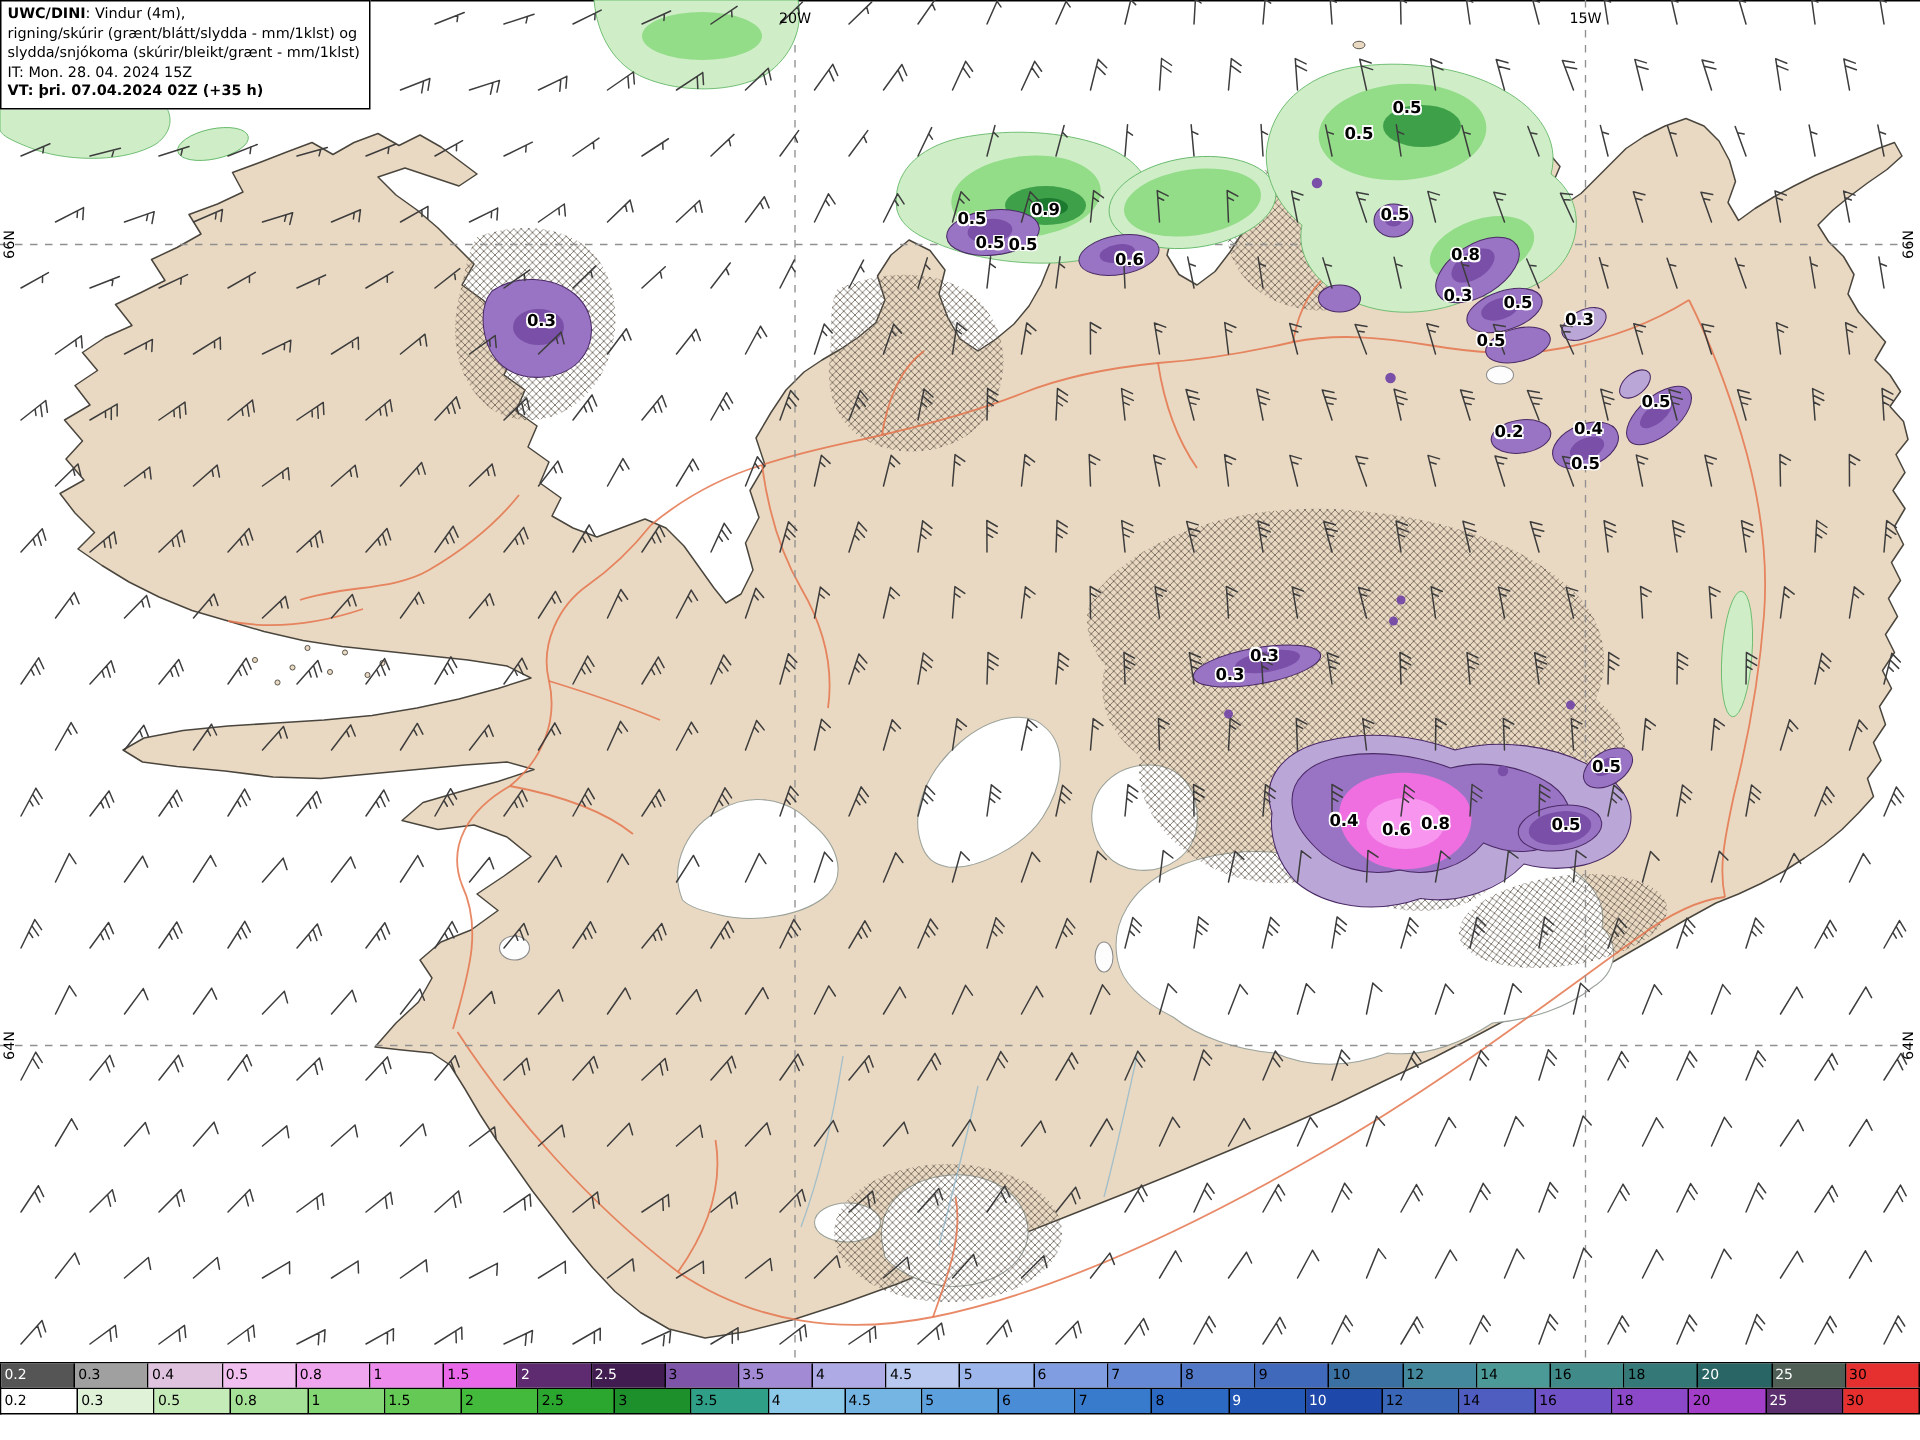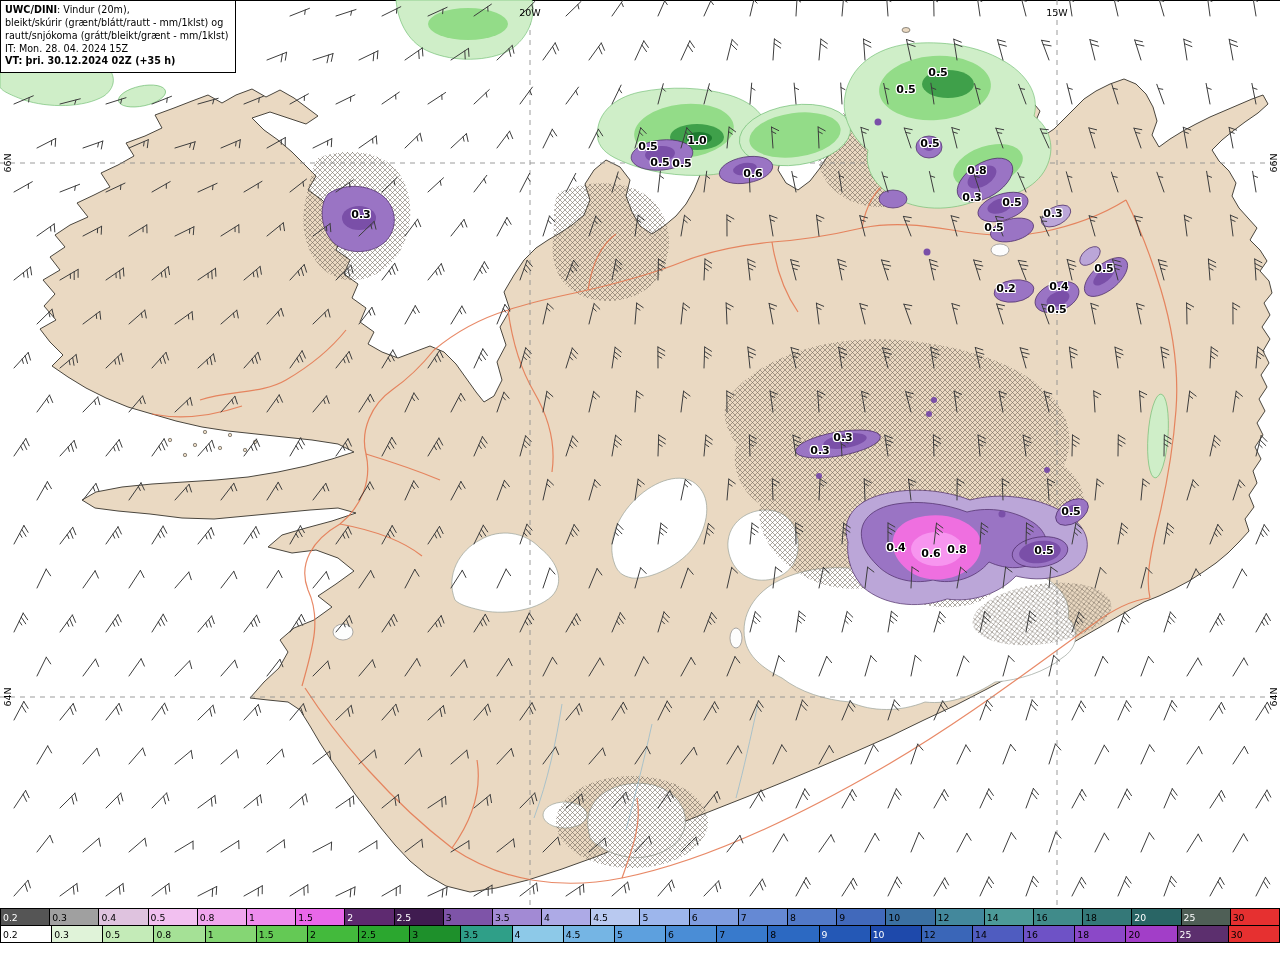--- a/index.html
+++ b/index.html
@@ -180,21 +180,21 @@
         </g>
       </g>
 
       <g id="barbs">
           <path d="M290,16L309.5,8.3M305.3,9.9L304.7,14.4M336,16L356,9.5M351.7,10.9L350.7,15.3M382,16L400.8,6.7M396.8,8.7L396.5,13.2M428,16L447.1,7.3M443,9.2L442.6,13.7M474,16L491.4,4.2M487.7,6.7L488,11.2M520,16L535,1.3M531.8,4.5L532.9,8.8M566,16L581.1,1.4M577.8,4.5L578.9,8.9M612,16L624,-1.2M621.5,2.5L623.3,6.6M658,16L666.5,-3.2M664.7,0.9L667.3,4.6M704,16L712.6,-3.2M710.7,0.9L713.4,4.6M750,16L754.9,-4.4M753.9,0L757.1,3.1M796,16L797.2,-5M797,-0.5L800.7,2M842,16L843.8,-4.9M843.4,-0.4L847.1,2.1M888,16L886.5,-4.9M886.8,-0.5L890.9,1.5M934,16L933.6,-5M933.7,-0.5L937.6,1.7M980,16L977,-4.8M977.6,-0.3L981.8,1.4M1026,16L1020.7,-4.3M1021.9,0L1026.2,1.3M1072,16L1068.8,-4.8M1069.5,-0.3L1073.7,1.3M1118,16L1113.3,-4.5M1114.3,-0.1L1118.6,1.3M1164,16L1158.1,-4.2M1159.4,0.2L1163.7,1.3M1210,16L1207.2,-4.8M1207.8,-0.3L1211.9,1.4M1256,16L1252.6,-4.7M1253.3,-0.3L1257.5,1.3M267,60L286.6,52.3M286.6,52.3L285.3,60.2M282.4,54L281.1,61.9M313,60L333,53.6M333,53.6L331.3,61.4M328.7,55L327,62.8M359,60L377.9,50.9M377.9,50.9L377.3,58.8M373.9,52.8L373.2,60.8M405,60L422.3,48M422.3,48L422.9,56M418.6,50.6L419.2,58.6M451,60L468.5,48.4M468.5,48.4L469,56.4M464.8,50.9L465.2,58.9M497,60L512.2,45.5M512.2,45.5L514,53.3M508.9,48.6L510.8,56.4M543,60L555.2,42.9M555.2,42.9L558.5,50.3M552.6,46.6L555.9,53.9M589,60L601.3,43M601.3,43L604.5,50.3M598.6,46.6L601.9,53.9M635,60L643.8,40.9M643.8,40.9L648.4,47.5M641.9,45L646.5,51.6M681,60L689.8,40.9M689.8,40.9L694.4,47.5M687.9,45L692.5,51.6M727,60L732.1,39.6M732.1,39.6L737.8,45.2M731,44L736.7,49.6M773,60L774.4,39M774.4,39L781,43.5M774.1,43.5L780.7,48M819,60L820.9,39.1M820.9,39.1L827.4,43.7M820.5,43.6L827,48.2M865,60L863.5,39.1M863.5,39.1L870.7,42.6M863.8,43.5L871,47.1M911,60L906.5,39.5M906.5,39.5L914.1,42M907.5,43.9L915.1,46.4M957,60L953.8,39.2M953.8,39.2L961.3,42.2M954.5,43.7L962,46.6M1003,60L997.5,39.7M997.5,39.7L1005.3,41.8M998.7,44.1L1006.4,46.2M1049,60L1041.6,40.3M1041.6,40.3L1049.5,41.7M1043.2,44.5L1051.1,45.9M1095,60L1089.9,39.6M1089.9,39.6L1097.6,41.9M1091,44L1098.7,46.2M1141,60L1134.7,40M1134.7,40L1142.5,41.8M1136.1,44.2L1143.9,46M1187,60L1183.8,39.2M1183.8,39.2L1191.2,42.2M1184.5,43.7L1191.9,46.6M1233,60L1229.2,39.3M1229.2,39.3L1236.8,42.1M1230,43.8L1237.6,46.5M14,104L33.3,95.8M29.2,97.5L28.6,102M60,104L80.3,98.8M76,99.9L74.7,104.2M106,104L126,97.7M121.7,99L120.7,103.4M152,104L171.5,96.3M167.3,97.9L166.7,102.4M198,104L218.2,98.3M213.9,99.5L212.7,103.9M244,104L263.5,96.2M259.3,97.9L258.7,102.3M290,104L308.4,93.8M304.4,96L304.3,100.5M336,104L354.9,94.8M350.8,96.8L350.5,101.3M382,104L399.3,92.1M395.6,94.6L395.9,99.1M428,104L445.6,92.5M441.8,95L442,99.5M474,104L489.3,89.6M486,92.7L487,97.1M520,104L532.4,87.1M529.8,90.7L531.6,94.8M566,104L578.5,87.1M575.8,90.7L577.6,94.9M612,104L621.1,85.1M619.1,89.1L621.6,92.8M658,104L663.3,83.7M662.2,88L665.4,91.2M704,104L709.4,83.7M708.2,88.1L711.4,91.3M750,104L751.7,83.1M751.3,87.6L755,90.1M796,104L794.1,83.1M794.5,87.6L798.6,89.5M842,104L840.7,83M841,87.5L845,89.6M888,104L883.7,83.4M884.6,87.9L888.9,89.3M934,104L930.9,83.2M931.6,87.7L935.8,89.4M980,104L974.6,83.7M975.7,88.1L980.1,89.3M1026,104L1018.6,84.3M1020.2,88.5L1024.6,89.3M1072,104L1066.9,83.6M1068,88L1072.3,89.3M1118,104L1111.7,84M1113,88.3L1117.4,89.3M1164,104L1156.8,84.3M1158.3,88.5L1162.8,89.3M1210,104L1206.1,83.4M1207,87.8L1211.2,89.3M1256,104L1251.9,83.4M1252.8,87.8L1257,89.3M37,148L55.7,138.4M55.7,138.4L55.2,146.4M51.7,140.5L51.4,145M83,148L102.8,141.1M102.8,141.1L101.3,149M98.6,142.6L97.7,147M129,148L148.3,139.7M148.3,139.7L147.3,147.7M144.2,141.5L143.6,146M175,148L195.1,141.8M195.1,141.8L193.2,149.6M190.8,143.2L189.7,147.5M221,148L240.3,139.8M240.3,139.8L239.3,147.8M236.2,141.6L235.6,146M267,148L285.3,137.6M285.3,137.6L285.2,145.6M281.3,139.8L281.3,144.3M313,148L331.8,138.7M331.8,138.7L331.3,146.7M327.8,140.7L327.5,145.2M359,148L376.2,136M376.2,136L376.9,144M372.6,138.6L372.9,143.1M405,148L420.1,133.4M420.1,133.4L422,141.2M416.9,136.5L417.9,140.9M451,148L466.4,133.7M466.4,133.7L468.1,141.5M463.1,136.8L464.1,141.2M497,148L509.6,131.2M509.6,131.2L512.7,138.6M506.9,134.8L508.7,139M543,148L552.3,129.2M552.3,129.2L556.7,135.9M550.3,133.2L552.8,137M589,148L598.4,129.2M598.4,129.2L602.7,135.9M596.4,133.2L598.8,137M635,148L640.7,127.8M640.7,127.8L646.2,133.5M639.5,132.1L642.6,135.4M681,148L686.8,127.8M686.8,127.8L692.3,133.6M685.6,132.1L688.7,135.4M727,148L729.1,127.1M729.1,127.1L735.6,131.8M728.6,131.6L732.3,134.2M773,148L771.5,127.1M771.5,127.1L778.7,130.6M771.8,131.5L775.8,133.5M819,148L818.1,127M818.1,127L825.2,130.8M818.3,131.5L822.3,133.6M865,148L861,127.4M861,127.4L868.6,130M861.9,131.8L866.1,133.3M911,148L904.3,128.1M904.3,128.1L912.2,129.7M905.8,132.4L910.2,133.3M957,148L951.9,127.6M951.9,127.6L959.6,129.9M953,132L957.3,133.3M1003,148L995.9,128.2M995.9,128.2L1003.7,129.7M997.4,132.5L1001.8,133.3M1049,148L1040.3,128.9M1040.3,128.9L1048.3,129.7M1042.2,133L1046.7,133.4M1095,148L1088.9,127.9M1088.9,127.9L1096.6,129.8M1090.2,132.2L1094.6,133.3M1141,148L1134,128.2M1134,128.2L1141.8,129.7M1135.5,132.4L1139.9,133.3M1187,148L1183.3,127.3M1183.3,127.3L1190.8,130.1M1184.1,131.8L1188.3,133.3M1233,148L1229.1,127.4M1229.1,127.4L1236.6,130.1M1229.9,131.8L1234.2,133.3M14,192L32.3,181.7M28.4,183.9L28.3,188.4M60,192L79.6,184.3M75.4,186L74.7,190.4M106,192L125,183.1M120.9,185L120.5,189.5M152,192L170.2,181.6M166.3,183.8L166.3,188.3M198,192L217.1,183.3M213,185.2L212.6,189.7M244,192L262,181.3M258.2,183.6L258.2,188.1M290,192L306.5,179.1M303,181.8L303.6,186.3M336,192L353.2,179.9M349.5,182.5L349.9,187M382,192L397.1,177.4M393.9,180.5L394.9,184.9M428,192L443.5,177.8M440.2,180.9L441.1,185.3M474,192L486.8,175.3M484.1,178.9L485.8,183.1M520,192L529.6,173.3M527.5,177.3L530,181.1M566,192L575.7,173.4M573.7,177.4L576,181.2M612,192L618.2,171.9M616.8,176.2L619.9,179.5M658,192L660.4,171.1M659.9,175.6L663.5,178.3M704,192L706.7,171.2M706.1,175.6L709.7,178.4M750,192L749.1,171M749.3,175.5L753.3,177.6M796,192L791.8,171.4M792.7,175.8L796.9,177.3M842,192L838.7,171.3M839.4,175.7L843.6,177.3M888,192L881.9,171.9M883.2,176.2L887.6,177.3M934,192L929.4,171.5M930.4,175.9L934.7,177.3M980,192L973.4,172.1M974.8,176.3L979.2,177.3M1026,192L1017.8,172.7M1019.6,176.8L1024,177.4M1072,192L1066.3,171.8M1067.6,176.1L1071.9,177.3M1118,192L1111.4,172.1M1112.8,176.3L1117.2,177.3M1164,192L1156.9,172.2M1158.4,176.5L1162.8,177.3M1210,192L1206.6,171.3M1207.3,175.7L1211.5,177.3M1256,192L1252.6,171.3M1253.4,175.7L1257.6,177.3M37,236L54.2,223.9M54.2,223.9L54.8,231.9M50.5,226.5L50.9,231M83,236L101.6,226.3M101.6,226.3L101.2,234.3M97.6,228.3L97.4,232.8M129,236L146.8,224.9M146.8,224.9L147,232.9M143,227.3L143.1,231.8M175,236L193.9,226.8M193.9,226.8L193.3,234.7M189.8,228.7L189.5,233.2M221,236L238.8,224.8M238.8,224.8L239,232.8M235,227.2L235.1,231.7M267,236L283.3,222.8M283.3,222.8L284.5,230.7M279.8,225.6L280.5,230.1M313,236L330.1,223.7M330.1,223.7L330.8,231.7M326.4,226.4L326.8,230.8M359,236L374.1,221.4M374.1,221.4L376,229.2M370.8,224.5L371.9,228.9M405,236L417.6,219.2M417.6,219.2L420.7,226.6M414.9,222.8L416.6,226.9M451,236L464,219.5M464,219.5L466.9,227M461.2,223L462.9,227.2M497,236L507,217.5M507,217.5L511.1,224.3M504.8,221.5L507.2,225.3M543,236L549.5,216M549.5,216L554.8,222M548.1,220.3L551.1,223.7M589,236L595.8,216.1M595.8,216.1L601,222.2M594.3,220.4L597.3,223.8M635,236L638.1,215.2M638.1,215.2L644.3,220.2M637.4,219.7L640.9,222.5M681,236L684.5,215.3M684.5,215.3L690.6,220.4M683.7,219.7L687.2,222.6M727,236L726.9,215M726.9,215L733.9,219M727,219.5L730.8,221.8M773,236L769.6,215.3M769.6,215.3L777.1,218.1M770.3,219.7L774.5,221.3M819,236L816.5,215.1M816.5,215.1L823.9,218.3M817.1,219.6L821.2,221.4M865,236L859.8,215.7M859.8,215.7L867.5,217.9M860.9,220L865.2,221.3M911,236L903.4,216.4M903.4,216.4L911.3,217.7M905,220.6L909.5,221.3M957,236L951.2,215.8M951.2,215.8L959,217.8M952.5,220.1L956.8,221.3M1003,236L995.6,216.4M995.6,216.4L1003.5,217.7M997.2,220.6L1001.6,221.3M1049,236L1040.3,216.9M1040.3,216.9L1048.3,217.7M1042.2,221L1046.7,221.4M1095,236L1089.2,215.8M1089.2,215.8L1096.9,217.8M1090.4,220.1L1094.8,221.3M1141,236L1134.6,216M1134.6,216L1142.4,217.7M1136,220.3L1140.4,221.3M1187,236L1184.3,215.2M1184.3,215.2L1191.7,218.3M1184.9,219.6L1189,221.4M1233,236L1230.4,215.2M1230.4,215.2L1237.7,218.3M1230.9,219.6L1235.1,221.4M14,280L30.5,267M30.5,267L31.6,274.9M27,269.8L28.1,277.7M23.4,272.6L24,277M60,280L78.1,269.4M78.1,269.4L78.1,277.4M74.2,271.6L74.2,279.6M70.3,273.9L70.4,278.4M106,280L123.3,268.1M123.3,268.1L123.9,276.1M119.6,270.7L120.2,278.7M115.9,273.2L116.2,277.7M152,280L168.3,266.7M168.3,266.7L169.5,274.6M164.8,269.6L166,277.5M161.3,272.4L162,276.9M198,280L215.5,268.3M215.5,268.3L215.9,276.3M211.7,270.8L212.2,278.8M208,273.3L208.2,277.8M244,280L260.1,266.5M260.1,266.5L261.4,274.3M256.6,269.4L258,277.2M253.2,272.3L253.9,276.7M290,280L304.2,264.6M304.2,264.6L306.6,272.2M301.2,267.9L303.5,275.5M298.1,271.2L299.5,275.5M336,280L351.1,265.4M351.1,265.4L353,273.1M347.8,268.5L349.7,276.3M344.6,271.6L345.7,276M382,280L394.7,263.3M394.7,263.3L397.8,270.7M392,266.9L395,274.3M389.3,270.5L391,274.6M428,280L441.3,263.7M441.3,263.7L444.1,271.2M438.4,267.2L441.2,274.7M435.6,270.7L437.2,274.9M474,280L484.4,261.8M484.4,261.8L488.4,268.7M482.2,265.7L486.2,272.6M479.9,269.6L482.2,273.5M520,280L527.1,260.3M527.1,260.3L532.3,266.4M525.6,264.5L530.7,270.6M524.1,268.7L527,272.2M566,280L573.5,260.4M573.5,260.4L578.5,266.6M571.9,264.6L576.9,270.8M570.3,268.8L573.1,272.3M612,280L616,259.4M616,259.4L622,264.7M615.1,263.8L621.2,269.1M614.3,268.2L617.7,271.2M658,280L658.4,259M658.4,259L665.3,263.2M658.3,263.5L665.2,267.7M658.3,268L662.1,270.4M704,280L705,259M705,259L711.7,263.4M704.8,263.5L711.5,267.9M704.6,268L708.3,270.5M750,280L747.7,259.1M747.7,259.1L755,262.4M748.2,263.6L755.5,266.9M748.7,268.1L752.8,269.9M796,280L790.7,259.7M790.7,259.7L798.4,261.8M791.8,264L799.5,266.2M793,268.4L797.3,269.6M842,280L837.9,259.4M837.9,259.4L845.5,262M838.8,263.8L846.4,266.4M839.7,268.2L843.9,269.7M888,280L881.5,260M881.5,260L889.3,261.7M882.9,264.3L890.7,266M884.3,268.6L888.7,269.5M934,280L929.4,259.5M929.4,259.5L937,261.9M930.4,263.9L938,266.3M931.3,268.3L935.6,269.7M980,280L973.7,260M973.7,260L981.5,261.7M975,264.3L982.8,266M976.4,268.6L980.8,269.6M1026,280L1018.3,260.4M1018.3,260.4L1026.2,261.7M1020,264.6L1027.9,265.9M1021.6,268.8L1026.1,269.5M1072,280L1067.2,259.5M1067.2,259.5L1074.9,261.9M1068.3,263.9L1075.9,266.3M1069.3,268.3L1073.6,269.6M1118,280L1112.6,259.7M1112.6,259.7L1120.3,261.8M1113.8,264.1L1121.5,266.2M1114.9,268.4L1119.3,269.6M1164,280L1158.4,259.8M1158.4,259.8L1166.1,261.8M1159.6,264.1L1167.3,266.1M1160.8,268.4L1165.1,269.6M1210,280L1208.4,259.1M1208.4,259.1L1215.6,262.6M1208.7,263.5L1215.9,267M1209.1,268L1213.1,270M1256,280L1254.7,259M1254.7,259L1261.9,262.7M1255,263.5L1262.1,267.1M1255.3,268L1259.3,270.1M37,324L52,309.3M52,309.3L53.9,317.1M48.8,312.4L49.9,316.8M83,324L99.8,311.4M99.8,311.4L100.7,319.3M96.2,314.1L96.7,318.5M129,324L144.8,310.1M144.8,310.1L146.3,318M141.4,313.1L142.2,317.5M175,324L192.1,311.8M192.1,311.8L192.8,319.8M188.4,314.4L188.8,318.9M221,324L236.8,310.2M236.8,310.2L238.3,318M233.4,313.1L234.3,317.5M267,324L281.1,308.4M281.1,308.4L283.5,316.1M278.1,311.8L279.4,316.1M313,324L328.1,309.4M328.1,309.4L330,317.1M324.8,312.5L325.9,316.9M359,324L371.9,307.4M371.9,307.4L374.9,314.9M369.1,311L370.8,315.2M405,324L415.3,305.7M415.3,305.7L419.3,312.6M413.1,309.6L415.4,313.5M451,324L461.9,306.1M461.9,306.1L465.7,313.1M459.6,309.9L461.7,313.9M497,324L504.9,304.5M504.9,304.5L509.8,310.9M503.2,308.7L505.9,312.3M543,324L547.6,303.5M547.6,303.5L553.4,308.9M546.6,307.9L549.9,311M589,324L594.1,303.6M594.1,303.6L599.8,309.2M593,308L596.2,311.1M635,324L636.7,303.1M636.7,303.1L643.2,307.6M636.3,307.6L640,310.1M681,324L683.3,303.1M683.3,303.1L689.7,307.9M682.8,307.6L686.4,310.3M727,324L726.1,303M726.1,303L733.2,306.8M726.3,307.5L730.3,309.6M773,324L769.1,303.4M769.1,303.4L776.6,306.1M769.9,307.8L774.2,309.3M819,324L816.4,303.2M816.4,303.2L823.7,306.3M816.9,307.6L821.1,309.4M865,324L859.9,303.6M859.9,303.6L867.6,305.9M861,308L865.3,309.3M911,324L903.9,304.2M903.9,304.2L911.8,305.7M905.4,308.5L909.8,309.3M957,324L952,303.6M952,303.6L959.7,305.9M953.1,308L957.4,309.3M1003,324L996.7,304M996.7,304L1004.5,305.7M998,308.3L1002.4,309.3M1049,324L1041.7,304.3M1041.7,304.3L1049.5,305.7M1043.2,308.5L1047.7,309.3M1095,324L1090.9,303.4M1090.9,303.4L1098.4,306M1091.8,307.8L1096,309.3M1141,324L1136.6,303.5M1136.6,303.5L1144.2,306M1137.5,307.9L1141.8,309.3M1187,324L1186.6,303M1186.6,303L1193.6,306.9M1186.7,307.5L1190.6,309.7M1233,324L1232.9,303M1232.9,303L1239.8,307M1232.9,307.5L1236.8,309.8M14,368L28.2,352.5M28.2,352.5L30.5,360.1M25.1,355.8L27.5,363.5M22.1,359.1L23.4,363.4M60,368L76.1,354.6M76.1,354.6L77.5,362.5M72.7,357.5L74,365.3M69.2,360.3L70,364.8M106,368L121.2,353.5M121.2,353.5L123.1,361.3M118,356.6L119.8,364.4M114.7,359.7L115.7,364.1M152,368L166,352.4M166,352.4L168.5,360M163,355.7L165.5,363.3M160,359.1L161.4,363.4M198,368L213.5,353.9M213.5,353.9L215.2,361.7M210.2,356.9L211.9,364.7M206.9,359.9L207.8,364.3M244,368L258,352.3M258,352.3L260.4,359.9M255,355.7L257.4,363.3M252,359L253.4,363.3M290,368L302.1,350.8M302.1,350.8L305.4,358.1M299.5,354.5L302.8,361.8M296.9,358.2L298.8,362.3M336,368L349.1,351.6M349.1,351.6L352,359.1M346.3,355.1L349.2,362.6M343.5,358.6L345.1,362.8M382,368L392.8,350M392.8,350L396.6,357M390.5,353.8L394.3,360.8M388.2,357.7L390.3,361.6M428,368L439.6,350.5M439.6,350.5L443.1,357.7M437.1,354.2L440.6,361.4M434.6,358L436.6,362M474,368L482.8,348.9M482.8,348.9L487.4,355.5M480.9,353L485.5,359.6M479,357.1L481.6,360.8M520,368L525.7,347.8M525.7,347.8L531.2,353.5M524.5,352.1L530,357.9M523.2,356.4L526.4,359.7M566,368L572.3,348M572.3,348L577.7,353.9M571,352.3L576.3,358.2M569.6,356.6L572.6,359.9M612,368L615.1,347.2M615.1,347.2L621.3,352.2M614.4,351.7L620.7,356.7M613.8,356.1L617.3,359M658,368L657.9,347M657.9,347L664.8,351M657.9,351.5L664.8,355.5M657.9,356L661.8,358.2M704,368L704.7,347M704.7,347L711.5,351.3M704.6,351.5L711.3,355.8M704.4,356L708.2,358.4M750,368L747.8,347.1M747.8,347.1L755.1,350.4M748.3,351.6L755.6,354.9M748.7,356.1L752.8,357.9M796,368L791.1,347.6M791.1,347.6L798.8,349.9M792.2,352L799.8,354.3M793.2,356.3L797.5,357.6M842,368L838.6,347.3M838.6,347.3L846.1,350.2M839.4,351.7L846.8,354.6M840.1,356.2L844.3,357.8M888,368L882.5,347.7M882.5,347.7L890.3,349.8M883.7,352.1L891.4,354.2M884.9,356.4L889.2,357.6M934,368L930.7,347.3M930.7,347.3L938.2,350.2M931.4,351.7L938.9,354.6M932.1,356.1L936.3,357.8M980,368L975.3,347.5M975.3,347.5L982.9,349.9M976.3,351.9L983.9,354.3M977.3,356.3L981.6,357.6M1026,368L1020.2,347.8M1020.2,347.8L1027.9,349.8M1021.4,352.1L1029.2,354.1M1022.7,356.5L1027,357.6M1072,368L1069.4,347.2M1069.4,347.2L1076.8,350.3M1070,351.6L1077.3,354.8M1070.5,356.1L1074.7,357.9M1118,368L1115,347.2M1115,347.2L1122.4,350.2M1115.7,351.7L1123.1,354.7M1116.3,356.1L1120.5,357.8M1164,368L1161,347.2M1161,347.2L1168.4,350.2M1161.6,351.7L1169,354.7M1162.3,356.1L1166.4,357.8M1210,368L1211.2,347M1211.2,347L1217.9,351.5M1211,351.5L1217.6,356M1210.7,356L1214.5,358.5M1256,368L1257.8,347.1M1257.8,347.1L1264.3,351.7M1257.4,351.6L1263.9,356.2M1257,356L1260.7,358.6M37,412L49.5,395.1M49.5,395.1L52.7,402.5M46.8,398.8L48.6,402.9M83,412L97.7,397M97.7,397L99.8,404.7M94.5,400.2L95.7,404.5M129,412L142.6,396M142.6,396L145.3,403.6M139.7,399.4L141.2,403.7M175,412L190.3,397.6M190.3,397.6L192.1,405.4M187,400.7L188,405.1M221,412L234.9,396.3M234.9,396.3L237.4,403.9M231.9,399.6L233.3,403.9M267,412L279.2,394.9M279.2,394.9L282.5,402.2M276.6,398.6L278.4,402.7M313,412L326.5,395.9M326.5,395.9L329.2,403.4M323.6,399.3L325.1,403.6M359,412L370.3,394.3M370.3,394.3L374,401.5M367.9,398.1L370,402.1M405,412L413.9,393M413.9,393L418.4,399.5M412,397L414.5,400.7M451,412L460.8,393.4M460.8,393.4L465,400.2M458.7,397.4L461.1,401.2M497,412L503.9,392.2M503.9,392.2L509.1,398.3M502.5,396.4L505.4,399.9M543,412L546.9,391.4M546.9,391.4L552.9,396.6M546.1,395.8L549.5,398.7M589,412L593.7,391.5M593.7,391.5L599.6,397M592.7,395.9L596,399M635,412L636.6,391.1M636.6,391.1L643.2,395.6M636.3,395.6L640,398.1M681,412L683.6,391.2M683.6,391.2L690,396M683.1,395.6L686.6,398.4M727,412L726.8,391M726.8,391L733.7,395M726.8,395.5L730.7,397.7M773,412L770.1,391.2M770.1,391.2L777.5,394.2M770.7,395.7L774.9,397.4M819,412L817.6,391M817.6,391L824.8,394.6M817.9,395.5L822,397.6M865,412L861.5,391.3M861.5,391.3L869,394.1M862.2,395.7L866.5,397.3M911,412L905.7,391.7M905.7,391.7L913.4,393.8M906.8,396L911.2,397.3M957,412L954.1,391.2M954.1,391.2L961.5,394.3M954.7,395.7L958.9,397.4M1003,412L999,391.4M999,391.4L1006.5,394M999.8,395.8L1004.1,397.3M1049,412L1044.2,391.6M1044.2,391.6L1051.8,393.9M1045.2,395.9L1049.5,397.3M1095,412L1093.7,391M1093.7,391L1100.8,394.6M1094,395.5L1098,397.6M1141,412L1139.5,391.1M1139.5,391.1L1146.7,394.6M1139.9,395.5L1143.9,397.5M1187,412L1189.7,391.2M1189.7,391.2L1196.1,396.1M1189.1,395.6L1192.7,398.4M1233,412L1236.2,391.2M1236.2,391.2L1242.4,396.3M1235.5,395.7L1239,398.5M14,456L25.8,438.6M25.8,438.6L29.2,445.8M23.2,442.3L26.7,449.5M20.7,446.1L22.7,450.1M60,456L74.1,440.5M74.1,440.5L76.5,448.1M71.1,443.8L73.5,451.4M68.1,447.1L69.4,451.4M106,456L119.2,439.7M119.2,439.7L122.1,447.2M116.4,443.2L119.2,450.7M113.6,446.7L115.1,450.9M152,456L164.1,438.8M164.1,438.8L167.4,446.1M161.5,442.5L164.8,449.8M158.9,446.2L160.8,450.3M198,456L211.9,440.3M211.9,440.3L214.4,447.9M209,443.7L211.4,451.3M206,447L207.4,451.3M244,456L256.4,439.1M256.4,439.1L259.6,446.4M253.8,442.7L256.9,450.1M251.1,446.3L252.9,450.5M290,456L300.6,437.9M300.6,437.9L304.5,444.9M298.4,441.8L302.3,448.8M296.1,445.7L298.3,449.6M336,456L348,438.8M348,438.8L351.4,446.1M345.4,442.5L348.8,449.7M342.9,446.2L344.8,450.2M382,456L391.8,437.4M391.8,437.4L396,444.2M389.7,441.4L393.9,448.2M387.6,445.4L390,449.2M428,456L438.9,438.1M438.9,438.1L442.7,445.1M436.6,441.9L440.4,449M434.2,445.8L436.4,449.7M474,456L482.4,436.7M482.4,436.7L487.1,443.2M480.6,440.9L485.3,447.3M478.8,445L481.4,448.6M520,456L525.6,435.8M525.6,435.8L531.2,441.5M524.4,440.1L530,445.8M523.2,444.4L526.3,447.7M566,456L572.6,436M572.6,436L577.9,442M571.1,440.3L576.4,446.3M569.7,444.6L572.7,448M612,456L615.6,435.3M615.6,435.3L621.7,440.5M614.9,439.8L621,444.9M614.1,444.2L617.5,447.1M658,456L658.7,435M658.7,435L665.5,439.3M658.6,439.5L665.3,443.8M658.4,444L662.2,446.4M704,456L705.9,435.1M705.9,435.1L712.4,439.8M705.5,439.6L712,444.2M705.1,444.1L708.8,446.7M750,456L749.3,435M749.3,435L756.3,438.8M749.5,439.5L756.5,443.3M749.6,444L753.6,446.1M796,456L792.9,435.2M792.9,435.2L800.3,438.2M793.5,439.7L801,442.7M794.2,444.1L798.4,445.8M842,456L840.7,435M840.7,435L847.9,438.6M841,439.5L848.1,443.1M841.3,444L845.3,446.1M888,456L884.8,435.2M884.8,435.2L892.3,438.2M885.5,439.7L892.9,442.6M886.2,444.1L890.4,445.8M934,456L933.3,435M933.3,435L940.3,438.8M933.4,439.5L940.5,443.3M933.6,444L937.5,446.1M980,456L978,435.1M978,435.1L985.3,438.5M978.4,439.6L985.7,442.9M978.9,444.1L982.9,445.9M1026,456L1023.1,435.2M1023.1,435.2L1030.5,438.2M1023.7,439.7L1031.1,442.7M1024.3,444.1L1028.5,445.8M1072,456L1072.5,435M1072.5,435L1079.3,439.2M1072.4,439.5L1079.2,443.7M1072.3,444L1076.1,446.4M1118,456L1118.3,435M1118.3,435L1125.1,439.1M1118.2,439.5L1125.1,443.6M1118.1,444L1122,446.3M1164,456L1164.3,435M1164.3,435L1171.2,439.1M1164.2,439.5L1171.1,443.6M1164.2,444L1168,446.3M1210,456L1214.6,435.5M1214.6,435.5L1220.5,441M1213.6,439.9L1219.5,445.4M1212.6,444.3L1215.9,447.4M1256,456L1261.2,435.6M1261.2,435.6L1266.9,441.3M1260.1,440L1265.8,445.6M1259,444.4L1262.2,447.5M37,500L47.4,481.7M47.4,481.7L51.4,488.7M45.2,485.7L47.4,489.6M83,500L95.9,483.5M95.9,483.5L98.9,490.9M93.2,487L94.8,491.2M129,500L141,482.8M141,482.8L144.4,490M138.4,486.5L140.3,490.5M175,500L189,484.4M189,484.4L191.5,492M186,487.7L187.4,492M221,500L233.8,483.3M233.8,483.3L236.8,490.7M231,486.9L232.7,491.1M267,500L278.2,482.3M278.2,482.3L281.9,489.4M275.8,486.1L277.9,490.1M313,500L325.8,483.4M325.8,483.4L328.8,490.8M323.1,486.9L324.8,491.1M359,500L369.9,482M369.9,482L373.7,489.1M367.6,485.9L369.7,489.9M405,500L413.7,480.9M413.7,480.9L418.3,487.4M411.8,485L414.4,488.6M451,500L460.9,481.5M460.9,481.5L465.1,488.3M458.8,485.5L461.1,489.3M497,500L504.4,480.3M504.4,480.3L509.4,486.6M502.8,484.6L505.6,488M543,500L547.7,479.5M547.7,479.5L553.5,485M546.7,483.9L550,487M589,500L594.8,479.8M594.8,479.8L600.3,485.6M593.6,484.1L596.7,487.4M635,500L638.1,479.2M638.1,479.2L644.3,484.2M637.4,483.7L640.9,486.5M681,500L685.3,479.5M685.3,479.5L691.3,484.8M684.4,483.9L687.7,486.9M727,500L728.8,479.1M728.8,479.1L735.3,483.7M728.4,483.6L732.1,486.1M773,500L772.3,479M772.3,479L779.4,482.8M772.5,483.5L776.4,485.7M819,500L820.1,479M820.1,479L826.8,483.4M819.9,483.5L823.7,486M865,500L864.2,479M864.2,479L871.3,482.8M864.4,483.5L868.3,485.6M911,500L908.5,479.1M908.5,479.1L915.9,482.3M909.1,483.6L913.2,485.4M957,500L957.2,479M957.2,479L964.1,483.1M957.2,483.5L961,485.8M1003,500L1002.2,479M1002.2,479L1009.2,482.8M1002.3,483.5L1006.3,485.6M1049,500L1047.5,479.1M1047.5,479.1L1054.6,482.6M1047.8,483.5L1051.8,485.5M1095,500L1097.1,479.1M1097.1,479.1L1103.5,483.8M1096.6,483.6L1100.3,486.2M1141,500L1143,479.1M1143,479.1L1149.5,483.8M1142.6,483.6L1146.2,486.2M1187,500L1193.1,479.9M1193.1,479.9L1198.5,485.8M1191.8,484.2L1194.8,487.5M1233,500L1239.5,480M1239.5,480L1244.8,486M1238.1,484.3L1241.1,487.7M14,544L23.9,525.5M23.9,525.5L28.1,532.3M21.8,529.5L26,536.3M19.7,533.4L22,537.3M60,544L72.7,527.3M72.7,527.3L75.8,534.7M70,530.9L73,538.3M67.3,534.5L69,538.6M106,544L118,526.8M118,526.8L121.4,534M115.4,530.5L118.8,537.7M112.9,534.1L114.7,538.2M152,544L163.1,526.1M163.1,526.1L166.8,533.2M160.7,530L164.4,537M158.3,533.8L160.4,537.8M198,544L211.2,527.7M211.2,527.7L214,535.2M208.4,531.2L211.2,538.7M205.6,534.7L207.1,538.9M244,544L255.9,526.7M255.9,526.7L259.3,534M253.4,530.4L256.8,537.7M250.8,534.1L252.7,538.2M290,544L300.4,525.8M300.4,525.8L304.4,532.7M298.2,529.7L302.2,536.6M295.9,533.6L298.2,537.5M336,544L348.1,526.8M348.1,526.8L351.4,534.1M345.5,530.5L348.8,537.8M342.9,534.2L344.8,538.3M382,544L392.2,525.6M392.2,525.6L396.2,532.5M390,529.6L394.1,536.4M387.8,533.5L390.1,537.4M428,544L439.5,526.4M439.5,526.4L443.1,533.6M437.1,530.2L440.6,537.4M434.6,534L436.6,538M474,544L483.3,525.2M483.3,525.2L487.7,531.9M481.3,529.2L485.7,535.9M479.3,533.2L481.8,537M520,544L526.9,524.2M526.9,524.2L532.1,530.2M525.4,528.4L530.6,534.5M523.9,532.7L526.8,536.1M566,544L574.1,524.6M574.1,524.6L578.9,531M572.4,528.8L577.2,535.2M570.6,532.9L573.3,536.5M612,544L617.5,523.7M617.5,523.7L623.1,529.5M616.3,528.1L621.9,533.8M615.2,532.4L618.3,535.6M658,544L660.9,523.2M660.9,523.2L667.2,528.2M660.3,527.7L666.6,532.6M659.7,532.1L663.2,534.9M704,544L708.4,523.5M708.4,523.5L714.3,528.8M707.4,527.9L713.3,533.2M706.5,532.3L709.8,535.3M750,544L752,523.1M752,523.1L758.5,527.8M751.5,527.6L758,532.2M751.1,532.1L754.8,534.7M796,544L795.7,523M795.7,523L802.7,527M795.8,527.5L802.7,531.5M795.8,532L799.8,534.2M842,544L843.7,523.1M843.7,523.1L850.3,527.7M843.4,527.6L849.9,532.2M843,532L846.7,534.6M888,544L888,523M888,523L894.9,527M888,527.5L894.9,531.5M888,532L891.9,534.3M934,544L936.5,523.2M936.5,523.2L942.9,528M936,527.6L942.4,532.5M935.5,532.1L939,534.8M980,544L981.4,523M981.4,523L988,527.5M981.1,527.5L987.7,532M980.8,532L984.5,534.5M1026,544L1026.5,523M1026.5,523L1033.3,527.2M1026.4,527.5L1033.2,531.7M1026.3,532L1030.1,534.4M1072,544L1075.9,523.4M1075.9,523.4L1082,528.6M1075.1,527.8L1081.1,533.1M1074.3,532.2L1077.6,535.2M1118,544L1121.7,523.3M1121.7,523.3L1127.8,528.5M1120.9,527.8L1127,532.9M1120.1,532.2L1123.5,535.1M1164,544L1167.7,523.3M1167.7,523.3L1173.8,528.5M1166.9,527.8L1173,532.9M1166.1,532.2L1169.5,535.1M1210,544L1217.8,524.5M1217.8,524.5L1222.7,530.8M1216.1,528.7L1221,535M1214.4,532.9L1217.2,536.4M1256,544L1264.2,524.7M1264.2,524.7L1269,531.1M1262.4,528.8L1267.2,535.2M1260.7,533L1263.4,536.6M37,588L46.2,569.1M46.2,569.1L50.6,575.8M83,588L95.1,570.8M95.1,570.8L98.4,578.1M129,588L140.4,570.4M140.4,570.4L144,577.5M175,588L188.8,572.1M188.8,572.1L191.3,579.7M221,588L233.8,571.3M233.8,571.3L236.8,578.7M267,588L278.5,570.4M278.5,570.4L282.1,577.6M313,588L326.3,571.7M326.3,571.7L329.1,579.2M359,588L370.7,570.6M370.7,570.6L374.2,577.8M405,588L414.8,569.4M414.8,569.4L419,576.2M451,588L462.3,570.3M462.3,570.3L465.9,577.4M497,588L506.1,569.1M506.1,569.1L510.6,575.7M543,588L549.7,568.1M549.7,568.1L555,574.1M589,588L597.1,568.6M597.1,568.6L601.9,575M635,588L640.6,567.8M640.6,567.8L646.2,573.5M681,588L688,568.2M688,568.2L693.2,574.3M727,588L731.7,567.5M731.7,567.5L737.5,573M773,588L775.5,567.1M775.5,567.1L781.9,572M819,588L823.4,567.5M823.4,567.5L829.3,572.9M865,588L867.6,567.2M867.6,567.2L873.9,572M911,588L912,567M912,567L918.7,571.4M957,588L960.6,567.3M960.6,567.3L966.7,572.5M1003,588L1005.6,567.2M1005.6,567.2L1012,572M1049,588L1050.9,567.1M1050.9,567.1L1057.4,571.7M1095,588L1100.4,567.7M1100.4,567.7L1106,573.4M1141,588L1146.2,567.6M1146.2,567.6L1151.9,573.3M1187,588L1196,569M1196,569L1200.5,575.6M1233,588L1242.2,569.1M1242.2,569.1L1246.7,575.8M14,632L23.2,613.1M23.2,613.1L27.7,619.8M21.3,617.2L25.7,623.8M19.3,621.2L21.8,625M60,632L72.4,615M72.4,615L75.6,622.4M69.7,618.7L72.9,626M67.1,622.3L68.9,626.4M106,632L117.9,614.7M117.9,614.7L121.3,621.9M115.3,618.4L118.7,625.6M112.8,622.1L114.7,626.2M152,632L163.2,614.2M163.2,614.2L166.9,621.4M160.8,618.1L164.5,625.2M158.4,621.9L160.5,625.9M198,632L211.6,616M211.6,616L214.3,623.6M208.7,619.5L211.3,627M205.8,622.9L207.3,627.1M244,632L256.6,615.2M256.6,615.2L259.7,622.6M253.9,618.8L257,626.2M251.2,622.4L253,626.6M290,632L301.4,614.4M301.4,614.4L305,621.5M299,618.1L302.6,625.3M296.5,621.9L298.5,625.9M336,632L349.3,615.7M349.3,615.7L352.1,623.2M346.4,619.2L349.2,626.7M343.6,622.7L345.2,626.9M382,632L393.7,614.5M393.7,614.5L397.2,621.7M391.2,618.3L394.7,625.5M388.7,622L390.6,626.1M428,632L441.2,615.7M441.2,615.7L444,623.1M438.4,619.2L441.2,626.6M435.5,622.7L437.1,626.9M474,632L485.3,614.3M485.3,614.3L489,621.4M482.9,618.1L486.5,625.2M480.5,621.9L482.5,625.9M520,632L529.2,613.1M529.2,613.1L533.6,619.8M527.2,617.2L531.7,623.8M525.3,621.2L527.8,625M566,632L576.6,613.9M576.6,613.9L580.5,620.8M574.3,617.7L578.2,624.7M572,621.6L574.3,625.5M612,632L620.3,612.7M620.3,612.7L625.1,619.2M618.5,616.8L623.3,623.3M616.7,621L619.4,624.6M658,632L664,611.9M664,611.9L669.4,617.7M662.7,616.2L668.2,622M661.4,620.5L664.5,623.8M704,632L711.5,612.4M711.5,612.4L716.5,618.6M709.9,616.6L714.9,622.8M708.3,620.8L711.1,624.3M750,632L755.2,611.7M755.2,611.7L760.9,617.3M754.1,616L759.8,621.7M753,620.4L756.2,623.6M796,632L799.1,611.2M799.1,611.2L805.4,616.3M798.5,615.7L804.7,620.7M797.8,620.1L801.3,623M842,632L847.1,611.6M847.1,611.6L852.8,617.2M846,616L851.7,621.6M844.9,620.4L848.1,623.5M888,632L891.4,611.3M891.4,611.3L897.6,616.4M890.7,615.7L896.8,620.8M890,620.2L893.4,623M934,632L939.9,611.8M939.9,611.8L945.4,617.7M938.6,616.2L944.1,622M937.4,620.5L940.5,623.8M980,632L984.7,611.5M984.7,611.5L990.5,617M983.7,615.9L989.5,621.4M982.7,620.3L986,623.4M1026,632L1029.8,611.3M1029.8,611.3L1035.8,616.5M1028.9,615.8L1035,621M1028.1,620.2L1031.6,623.1M1072,632L1079,612.2M1079,612.2L1084.2,618.3M1077.5,616.4L1082.7,622.5M1076,620.7L1078.9,624.1M1118,632L1124.6,612.1M1124.6,612.1L1129.9,618.1M1123.2,616.3L1128.5,622.3M1121.8,620.6L1124.7,624M1164,632L1170.4,612M1170.4,612L1175.8,618M1169,616.3L1174.4,622.2M1167.7,620.6L1170.7,623.9M1210,632L1220.1,613.6M1220.1,613.6L1224.2,620.5M1218,617.6L1222.1,624.4M1215.8,621.5L1218.1,625.4M1256,632L1266.3,613.7M1266.3,613.7L1270.4,620.6M1264.1,617.6L1268.1,624.6M1261.9,621.6L1264.2,625.4M37,676L46.3,657.2M46.3,657.2L50.7,663.9M83,676L95.5,659.1M95.5,659.1L98.6,666.5M129,676L141.1,658.8M141.1,658.8L144.4,666.1M175,676L189.6,660.9M189.6,660.9L191.7,668.6M221,676L234.8,660.2M234.8,660.2L237.4,667.8M267,676L279.9,659.4M279.9,659.4L282.9,666.8M313,676L327.8,661.1M327.8,661.1L329.8,668.8M359,676L372.5,659.9M372.5,659.9L375.2,667.4M405,676L416.9,658.7M416.9,658.7L420.3,666M451,676L464.4,659.9M464.4,659.9L467.2,667.4M497,676L508.6,658.5M508.6,658.5L512.1,665.7M543,676L552.5,657.3M552.5,657.3L556.9,664M589,676L599.9,658.1M599.9,658.1L603.7,665.1M635,676L643.7,656.9M643.7,656.9L648.3,663.4M681,676L691.1,657.6M691.1,657.6L695.2,664.5M727,676L735,656.6M735,656.6L739.8,662.9M773,676L778.8,655.8M778.8,655.8L784.4,661.6M819,676L826.7,656.4M826.7,656.4L831.6,662.7M865,676L870.9,655.8M870.9,655.8L876.4,661.6M911,676L915.2,655.4M915.2,655.4L921.2,660.8M957,676L963.7,656.1M963.7,656.1L969,662.1M1003,676L1008.6,655.8M1008.6,655.8L1014.2,661.5M1049,676L1053.7,655.5M1053.7,655.5L1059.5,661M1095,676L1102.9,656.5M1102.9,656.5L1107.8,662.9M1141,676L1148.5,656.4M1148.5,656.4L1153.5,662.6M1187,676L1197.9,658.1M1197.9,658.1L1201.7,665.1M1233,676L1243.9,658.1M1243.9,658.1L1247.7,665.1M14,720L23.8,701.5M23.8,701.5L28.1,708.3M21.7,705.4L25.9,712.2M60,720L73.2,703.6M73.2,703.6L76,711.1M70.3,707.1L73.2,714.6M106,720L119,703.5M119,703.5L121.9,710.9M116.2,707L119.1,714.5M152,720L164.6,703.2M164.6,703.2L167.7,710.5M161.9,706.8L165,714.1M198,720L213,705.3M213,705.3L215,713.1M209.8,708.5L211.7,716.2M244,720L258.3,704.6M258.3,704.6L260.6,712.3M255.2,707.9L257.5,715.6M290,720L303.4,703.8M303.4,703.8L306.1,711.3M300.5,707.3L303.3,714.8M336,720L351.2,705.5M351.2,705.5L353,713.3M347.9,708.6L349.8,716.4M382,720L395.9,704.3M395.9,704.3L398.4,711.9M392.9,707.7L395.4,715.3M428,720L443.4,705.7M443.4,705.7L445.1,713.5M440.1,708.8L441.8,716.6M474,720L487.9,704.2M487.9,704.2L490.4,711.8M484.9,707.6L487.4,715.2M520,720L532,702.8M532,702.8L535.4,710.1M529.5,706.5L532.8,713.7M566,720L579.3,703.8M579.3,703.8L582.1,711.3M576.5,707.3L579.2,714.8M612,720L623.3,702.3M623.3,702.3L627,709.4M620.9,706.1L624.5,713.2M658,720L667.2,701.1M667.2,701.1L671.6,707.8M665.2,705.2L669.7,711.8M704,720L714.6,701.9M714.6,701.9L718.5,708.8M712.3,705.7L716.2,712.7M750,720L758.5,700.8M758.5,700.8L763.2,707.3M756.6,704.9L761.3,711.4M796,720L802.4,700M802.4,700L807.7,705.9M801,704.3L806.4,710.2M842,720L850.2,700.7M850.2,700.7L855,707.1M848.4,704.8L853.2,711.2M888,720L894.4,700M894.4,700L899.8,706M893,704.3L898.4,710.2M934,720L942.6,700.9M942.6,700.9L947.3,707.4M940.8,705L945.4,711.5M980,720L987.3,700.3M987.3,700.3L992.4,706.5M985.7,704.5L990.8,710.7M1026,720L1032.2,699.9M1032.2,699.9L1037.6,705.8M1030.9,704.2L1036.3,710.1M1072,720L1081.1,701.1M1081.1,701.1L1085.6,707.7M1079.1,705.1L1083.6,711.8M1118,720L1126.5,700.8M1126.5,700.8L1131.2,707.3M1124.6,704.9L1129.3,711.4M1164,720L1172,700.6M1172,700.6L1176.9,707M1170.3,704.8L1175.2,711.1M1210,720L1221.4,702.4M1221.4,702.4L1225,709.5M1218.9,706.1L1222.6,713.3M1256,720L1267.3,702.3M1267.3,702.3L1271,709.4M1264.9,706.1L1268.5,713.2M37,764L47.7,745.9M47.7,745.9L51.6,752.9M83,764L96.9,748.3M96.9,748.3L99.4,755.9M129,764L142.7,748.1M142.7,748.1L145.3,755.7M175,764L191.2,750.6M191.2,750.6L192.5,758.5M221,764L236.7,750M236.7,750L238.3,757.9M267,764L282,749.3M282,749.3L283.9,757M313,764L329.7,751.3M329.7,751.3L330.7,759.3M359,764L374.7,750.1M374.7,750.1L376.3,757.9M405,764L419.5,748.8M419.5,748.8L421.7,756.5M451,764L466.8,750.2M466.8,750.2L468.3,758.1M497,764L511.3,748.6M511.3,748.6L513.6,756.3M543,764L555.5,747.1M555.5,747.1L558.6,754.5M589,764L602.7,748.1M602.7,748.1L605.3,755.6M635,764L646.7,746.6M646.7,746.6L650.2,753.8M681,764L693.9,747.4M693.9,747.4L696.9,754.9M727,764L737.9,746M737.9,746L741.7,753.1M773,764L781.8,744.9M781.8,744.9L786.4,751.5M819,764L829.3,745.7M829.3,745.7L833.4,752.6M865,764L873.5,744.8M873.5,744.8L878.2,751.3M911,764L917.7,744.1M917.7,744.1L923,750.1M957,764L965.9,745M965.9,745L970.4,751.6M1003,764L1010.6,744.4M1010.6,744.4L1015.6,750.7M1049,764L1055.4,744M1055.4,744L1060.8,750M1095,764L1104.3,745.2M1104.3,745.2L1108.7,751.8M1141,764L1149.6,744.9M1149.6,744.9L1154.3,751.4M1187,764L1198.7,746.6M1198.7,746.6L1202.2,753.8M1233,764L1244.4,746.4M1244.4,746.4L1248,753.5M14,808L25.6,790.5M25.6,790.5L29.1,797.7M23.1,794.2L26.6,801.4M60,808L74.9,793.2M74.9,793.2L76.9,800.9M71.7,796.3L73.7,804.1M106,808L120.8,793.1M120.8,793.1L122.9,800.9M117.7,796.3L119.7,804.1M152,808L166.6,793M166.6,793L168.8,800.7M163.5,796.2L165.6,803.9M198,808L214.9,795.6M214.9,795.6L215.8,803.5M211.3,798.2L212.1,806.2M244,808L260.4,794.9M260.4,794.9L261.6,802.8M256.9,797.7L258,805.6M290,808L305.7,794M305.7,794L307.3,801.9M302.3,797L303.9,804.9M336,808L353.3,796.1M353.3,796.1L353.9,804.1M349.6,798.6L350.2,806.6M382,808L398.3,794.7M398.3,794.7L399.5,802.6M394.8,797.6L396,805.5M428,808L445.5,796.4M445.5,796.4L446,804.4M441.8,798.9L442.2,806.9M474,808L490.2,794.7M490.2,794.7L491.5,802.6M486.8,797.5L488,805.4M520,808L534.7,793M534.7,793L536.8,800.7M531.5,796.2L533.6,803.9M566,808L581.7,794.1M581.7,794.1L583.3,802M578.4,797.1L579.9,804.9M612,808L625.9,792.3M625.9,792.3L628.4,799.9M623,795.7L625.4,803.3M658,808L669.9,790.7M669.9,790.7L673.3,797.9M667.3,794.4L670.8,801.6M704,808L717.1,791.5M717.1,791.5L720,799M714.3,795.1L717.2,802.5M750,808L761,790.1M761,790.1L764.7,797.1M758.6,793.9L762.4,801M796,808L804.8,788.9M804.8,788.9L809.4,795.5M802.9,793L807.5,799.6M842,808L852.3,789.7M852.3,789.7L856.4,796.6M850.1,793.6L854.1,800.6M888,808L896.4,788.8M896.4,788.8L901.1,795.2M894.6,792.9L899.3,799.4M934,808L944.3,789.7M944.3,789.7L948.3,796.6M942.1,793.6L946.1,800.5M980,808L988.8,788.9M988.8,788.9L993.4,795.5M986.9,793L991.5,799.6M1026,808L1033.4,788.4M1033.4,788.4L1038.5,794.6M1031.8,792.6L1036.9,798.8M1072,808L1082,789.5M1082,789.5L1086.1,796.3M1079.8,793.5L1084,800.3M1118,808L1127.1,789.1M1127.1,789.1L1131.5,795.7M1125.1,793.1L1129.6,799.7M1164,808L1172.3,788.7M1172.3,788.7L1177.1,795.2M1170.6,792.9L1175.3,799.3M1210,808L1221.4,790.4M1221.4,790.4L1225,797.5M1218.9,794.1L1222.6,801.3M1256,808L1267,790.1M1267,790.1L1270.8,797.2M1264.7,794L1268.4,801M37,852L49.9,835.4M49.9,835.4L52.9,842.8M83,852L98.9,838.3M98.9,838.3L100.4,846.2M129,852L144.9,838.3M144.9,838.3L146.3,846.1M175,852L193,841.2M193,841.2L193.1,849.2M221,852L238.7,840.7M238.7,840.7L239,848.7M267,852L284.1,839.9M284.1,839.9L284.8,847.8M313,852L331.6,842.2M331.6,842.2L331.2,850.2M359,852L376.8,840.9M376.8,840.9L377,848.8M405,852L421.8,839.3M421.8,839.3L422.7,847.3M451,852L468.8,840.9M468.8,840.9L469.1,848.9M497,852L513.5,839M513.5,839L514.6,847M543,852L557.9,837.2M557.9,837.2L559.9,844.9M589,852L604.9,838.2M604.9,838.2L606.3,846.1M635,852L649,836.3M649,836.3L651.4,843.9M681,852L695.9,837.2M695.9,837.2L697.9,845M727,852L739.9,835.4M739.9,835.4L742.9,842.9M773,852L783.7,834M783.7,834L787.6,841M819,852L831,834.8M831,834.8L834.4,842M865,852L875,833.5M875,833.5L879.1,840.4M911,852L919,832.6M919,832.6L923.8,838.9M957,852L966.8,833.4M966.8,833.4L971.1,840.3M1003,852L1011.3,832.7M1011.3,832.7L1016,839.1M1049,852L1055.8,832.1M1055.8,832.1L1061,838.2M1095,852L1104.4,833.2M1104.4,833.2L1108.7,839.9M1141,852L1149.4,832.8M1149.4,832.8L1154.1,839.2M1187,852L1198.2,834.2M1198.2,834.2L1201.9,841.3M1233,852L1243.6,833.9M1243.6,833.9L1247.6,840.9M14,896L28,880.3M28,880.3L30.4,887.9M25,883.7L27.4,891.3M60,896L76.9,883.6M76.9,883.6L77.8,891.5M73.3,886.2L74.1,894.2M106,896L123,883.6M123,883.6L123.8,891.6M119.3,886.3L120.1,894.2M152,896L168.9,883.5M168.9,883.5L169.7,891.4M165.2,886.2L166.1,894.1M198,896L216.7,886.5M216.7,886.5L216.2,894.5M212.7,888.5L212.2,896.5M244,896L262.3,885.8M262.3,885.8L262.2,893.8M258.4,888L258.2,896M290,896L307.8,884.8M307.8,884.8L308,892.8M303.9,887.2L304.2,895.2M336,896L355,887M355,887L354.3,895M350.9,889L350.2,896.9M382,896L400.2,885.5M400.2,885.5L400.1,893.5M396.3,887.7L396.2,895.7M428,896L447.1,887.2M447.1,887.2L446.3,895.2M443,889.1L442.2,897.1M474,896L492,885.2M492,885.2L492.1,893.2M488.2,887.5L488.2,895.5M520,896L536.6,883.2M536.6,883.2L537.6,891.1M533.1,885.9L534.1,893.8M566,896L583.4,884.3M583.4,884.3L583.9,892.3M579.7,886.8L580.2,894.8M612,896L627.7,882.1M627.7,882.1L629.3,889.9M624.4,885.1L625.9,892.9M658,896L671.7,880.1M671.7,880.1L674.3,887.7M668.8,883.5L671.4,891.1M704,896L718.6,880.9M718.6,880.9L720.7,888.6M715.5,884.1L717.6,891.8M750,896L762.4,879.1M762.4,879.1L765.6,886.4M759.8,882.7L762.9,890M796,896L806.1,877.6M806.1,877.6L810.2,884.5M803.9,881.5L808.1,888.4M842,896L853.3,878.3M853.3,878.3L857,885.4M850.9,882.1L854.5,889.2M888,896L897.2,877.1M897.2,877.1L901.6,883.8M895.2,881.2L899.7,887.8M934,896L944.7,878M944.7,878L948.6,885M942.4,881.8L946.3,888.8M980,896L988.9,877M988.9,877L993.5,883.6M987,881.1L991.6,887.7M1026,896L1033.3,876.3M1033.3,876.3L1038.4,882.5M1031.7,880.5L1036.8,886.7M1072,896L1081.5,877.3M1081.5,877.3L1085.8,884M1079.5,881.3L1083.8,888M1118,896L1126.3,876.7M1126.3,876.7L1131.1,883.2M1124.5,880.8L1129.3,887.3M1164,896L1171.3,876.3M1171.3,876.3L1176.4,882.5M1169.7,880.5L1174.8,886.7M1210,896L1220.1,877.6M1220.1,877.6L1224.2,884.5M1218,881.5L1222.1,888.4M1256,896L1265.5,877.3M1265.5,877.3L1269.8,884M1263.5,881.3L1267.8,888"></path>
         </g>
     </svg>
 
     <div id="map-labels">
         <div class="map-label" style="left: 648px; top: 146px;">0.5</div>
-        <div class="map-label" style="left: 697px; top: 140px;">1.0</div>
+        <div class="map-label" style="left: 697px; top: 140px;">0.9</div>
         <div class="map-label" style="left: 660px; top: 162px;">0.5</div>
         <div class="map-label" style="left: 682px; top: 163px;">0.5</div>
         <div class="map-label" style="left: 753px; top: 173px;">0.6</div>
         <div class="map-label" style="left: 906px; top: 89px;">0.5</div>
         <div class="map-label" style="left: 938px; top: 72px;">0.5</div>
         <div class="map-label" style="left: 930px; top: 143px;">0.5</div>
         <div class="map-label" style="left: 977px; top: 170px;">0.8</div>
         <div class="map-label" style="left: 972px; top: 197px;">0.3</div>
         <div class="map-label" style="left: 1012px; top: 202px;">0.5</div>
         <div class="map-label" style="left: 994px; top: 227px;">0.5</div>
@@ -207,25 +207,25 @@
         <div class="map-label" style="left: 843px; top: 437px;">0.3</div>
         <div class="map-label" style="left: 820px; top: 450px;">0.3</div>
         <div class="map-label" style="left: 1071px; top: 511px;">0.5</div>
         <div class="map-label" style="left: 896px; top: 547px;">0.4</div>
         <div class="map-label" style="left: 931px; top: 553px;">0.6</div>
         <div class="map-label" style="left: 957px; top: 549px;">0.8</div>
         <div class="map-label" style="left: 1044px; top: 550px;">0.5</div>
       </div>
 
     <div class="info-box">
-      <div><span class="bold">UWC/DINI</span><span>: Vindur (20m),</span></div>
-      <div>bleikt/skúrir (grænt/blátt/rautt - mm/1klst) og</div>
-      <div>rautt/snjókoma (grátt/bleikt/grænt - mm/1klst)</div>
+      <div><span class="bold">UWC/DINI</span><span>: Vindur (4m),</span></div>
+      <div>rigning/skúrir (grænt/blátt/slydda - mm/1klst) og</div>
+      <div>slydda/snjókoma (skúrir/bleikt/grænt - mm/1klst)</div>
       <div>IT: Mon. 28. 04. 2024 15Z</div>
-      <div class="bold">VT: þri. 30.12.2024 02Z (+35 h)</div>
+      <div class="bold">VT: þri. 07.04.2024 02Z (+35 h)</div>
     </div>
 
     <div class="coord top" style="left:530px">20W</div>
     <div class="coord top" style="left:1057px">15W</div>
     <div class="coord side" style="left:7px;top:163px">66N</div>
     <div class="coord side" style="left:7px;top:697px">64N</div>
     <div class="coord side" style="left:1273px;top:163px">66N</div>
     <div class="coord side" style="left:1273px;top:697px">64N</div>
   </div>
 

